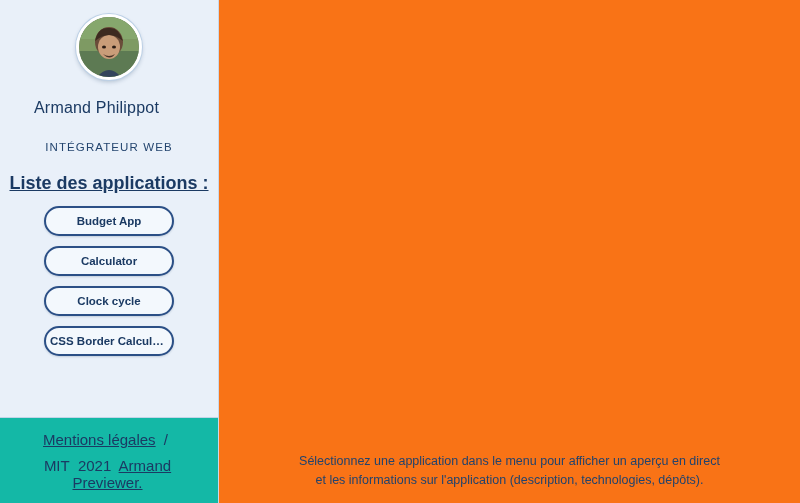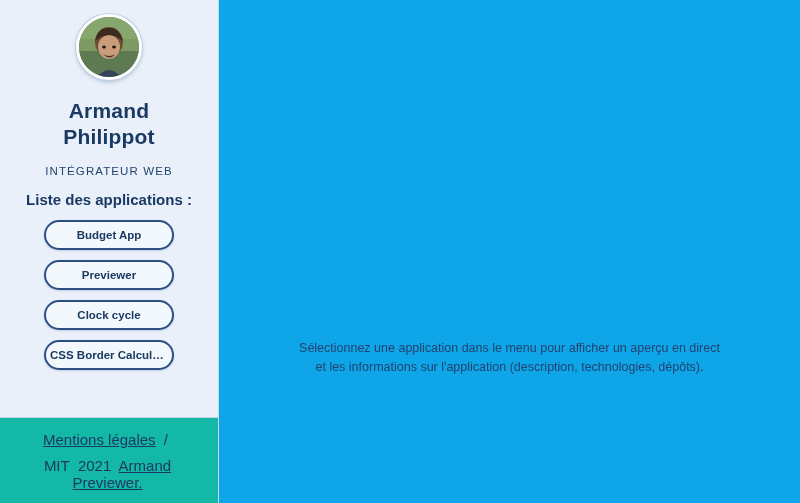--- a/index.html
+++ b/index.html
@@ -46,42 +46,42 @@
     border: 3px solid #ffffff;
     box-shadow: 0 0 0 1px #bcd0e6, 0 2px 4px rgba(20,50,90,.25);
     overflow: hidden;
     background: #6d7f66;
     position: relative;
   }
   .avatar svg { display: block; }
 
   .name {
     margin-top: 18px;
-    font-size: 21px;
+    font-size: 16px;
     line-height: 1.22;
-    font-weight: bold;
-    color: #1b3a63;
-    text-align: center;
+    font-weight: normal;
+    color: #1b3a63;
     letter-spacing: .2px;
     width: 150px;
   }
   .job {
-    margin-top: 2px;
+    margin-top: 13px;
     font-size: 11.5px;
     letter-spacing: 1.1px;
     color: #24456f;
     text-transform: uppercase;
     text-align: right;
   }
   .list-title {
-    margin-top: 14px;
-    font-size: 15px;
+    margin-top: 20px;
+    font-size: 18px;
     font-weight: bold;
     color: #1b3a63;
     text-align: center;
+    text-decoration: underline;
   }
   .app-list {
     list-style: none;
     margin: 12px 0 0 0;
     padding: 0;
     width: 100%;
     display: flex;
     flex-direction: column;
     align-items: center;
     gap: 10px;
@@ -125,23 +125,23 @@
     text-decoration: underline;
     cursor: pointer;
   }
   .sep { margin: 0 4px; color: #1b3a63; }
   .copy-line span { margin-right: 4px; margin-top: 40px; }
 
   
   .main {
     flex: 1 1 auto;
     height: 503px;
-    background: #0ea5e9;
-    display: flex;
-    align-items: center;
+    background: #f97316;
+    display: flex;
+    align-items: flex-end;
     justify-content: center;
   }
   .placeholder {
     margin-top: 226px;
     width: 430px;
     text-align: center;
     font-size: 12.5px;
     line-height: 1.55;
     color: #22436d;
   }
@@ -178,21 +178,21 @@
 
       <h1 class="name">Armand Philippot</h1>
       <div class="job">INTÉGRATEUR WEB</div>
       <div class="list-title">Liste des applications :</div>
 
       <ul class="app-list">
         <li class="app-item">
           <button class="app-btn">Budget App</button>
         </li>
         <li class="app-item">
-          <button class="app-btn">Previewer</button>
+          <button class="app-btn">Calculator</button>
         </li>
         <li class="app-item">
           <button class="app-btn">Clock cycle</button>
         </li>
         <li class="app-item">
           <button class="app-btn">CSS Border Calculator</button>
         </li>
       </ul>
     </div>
 

